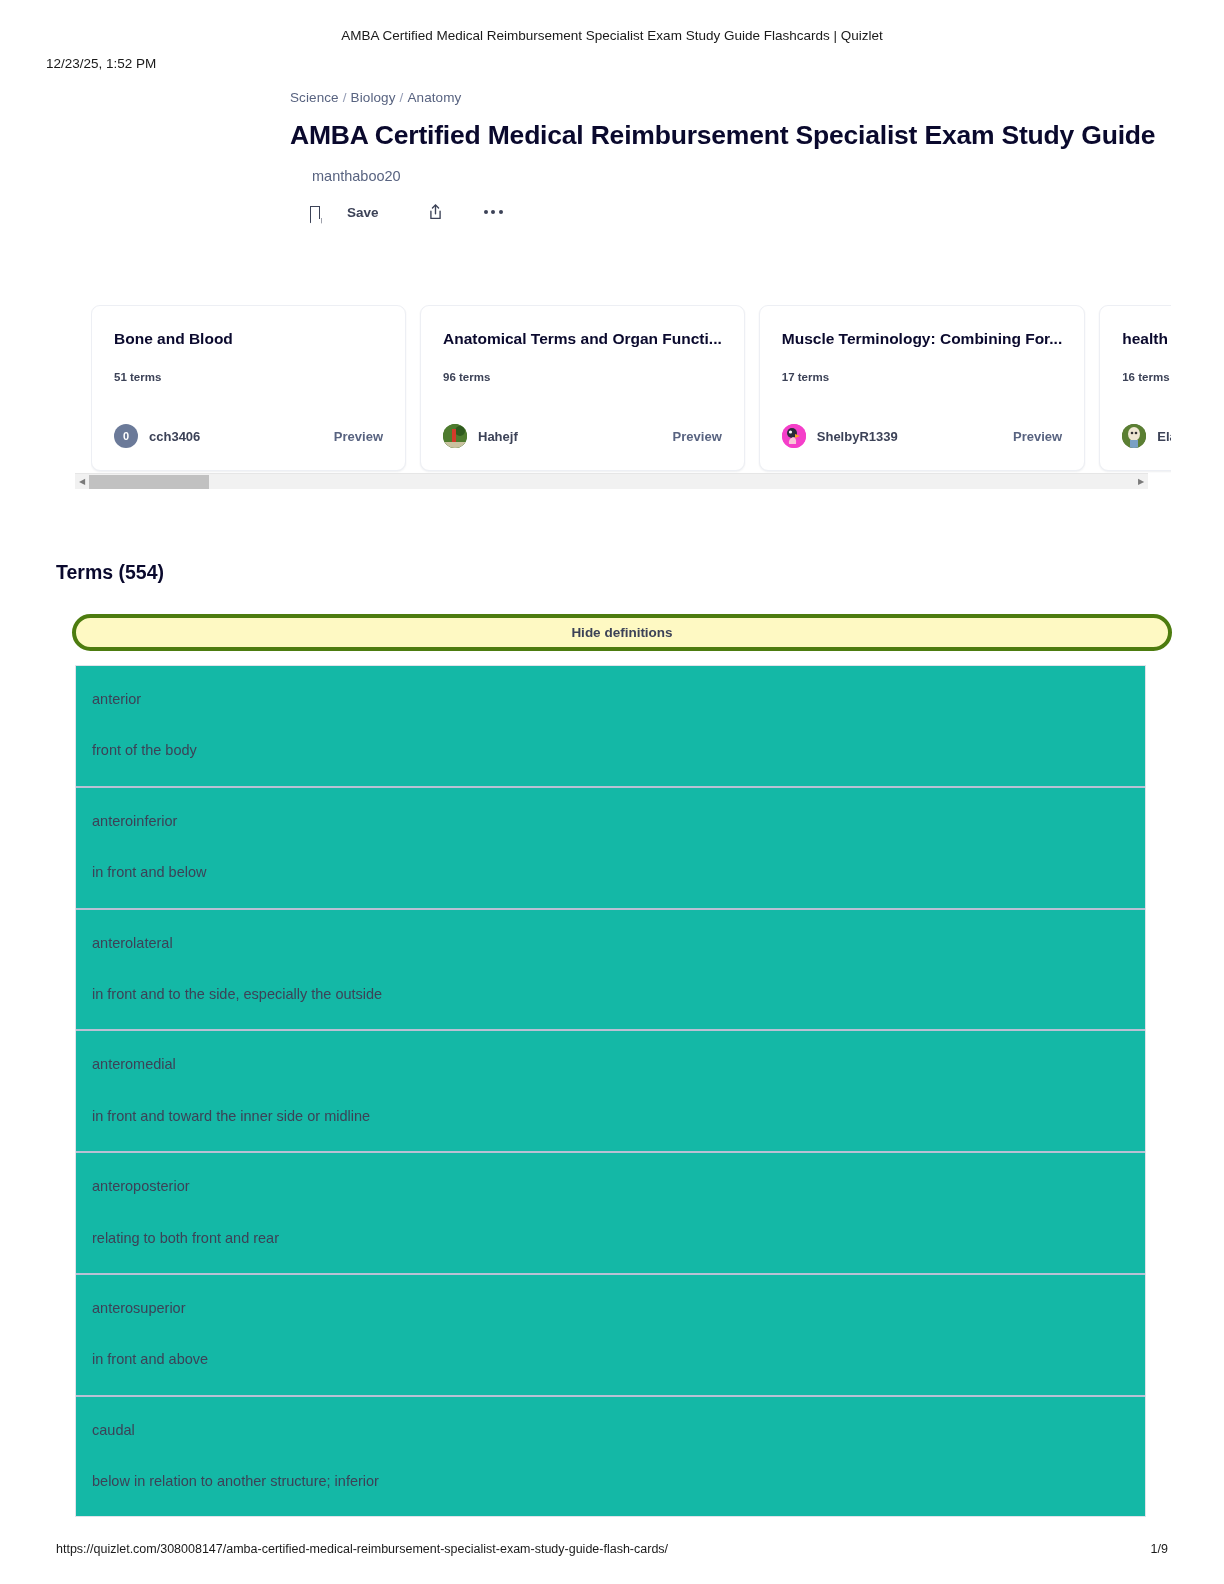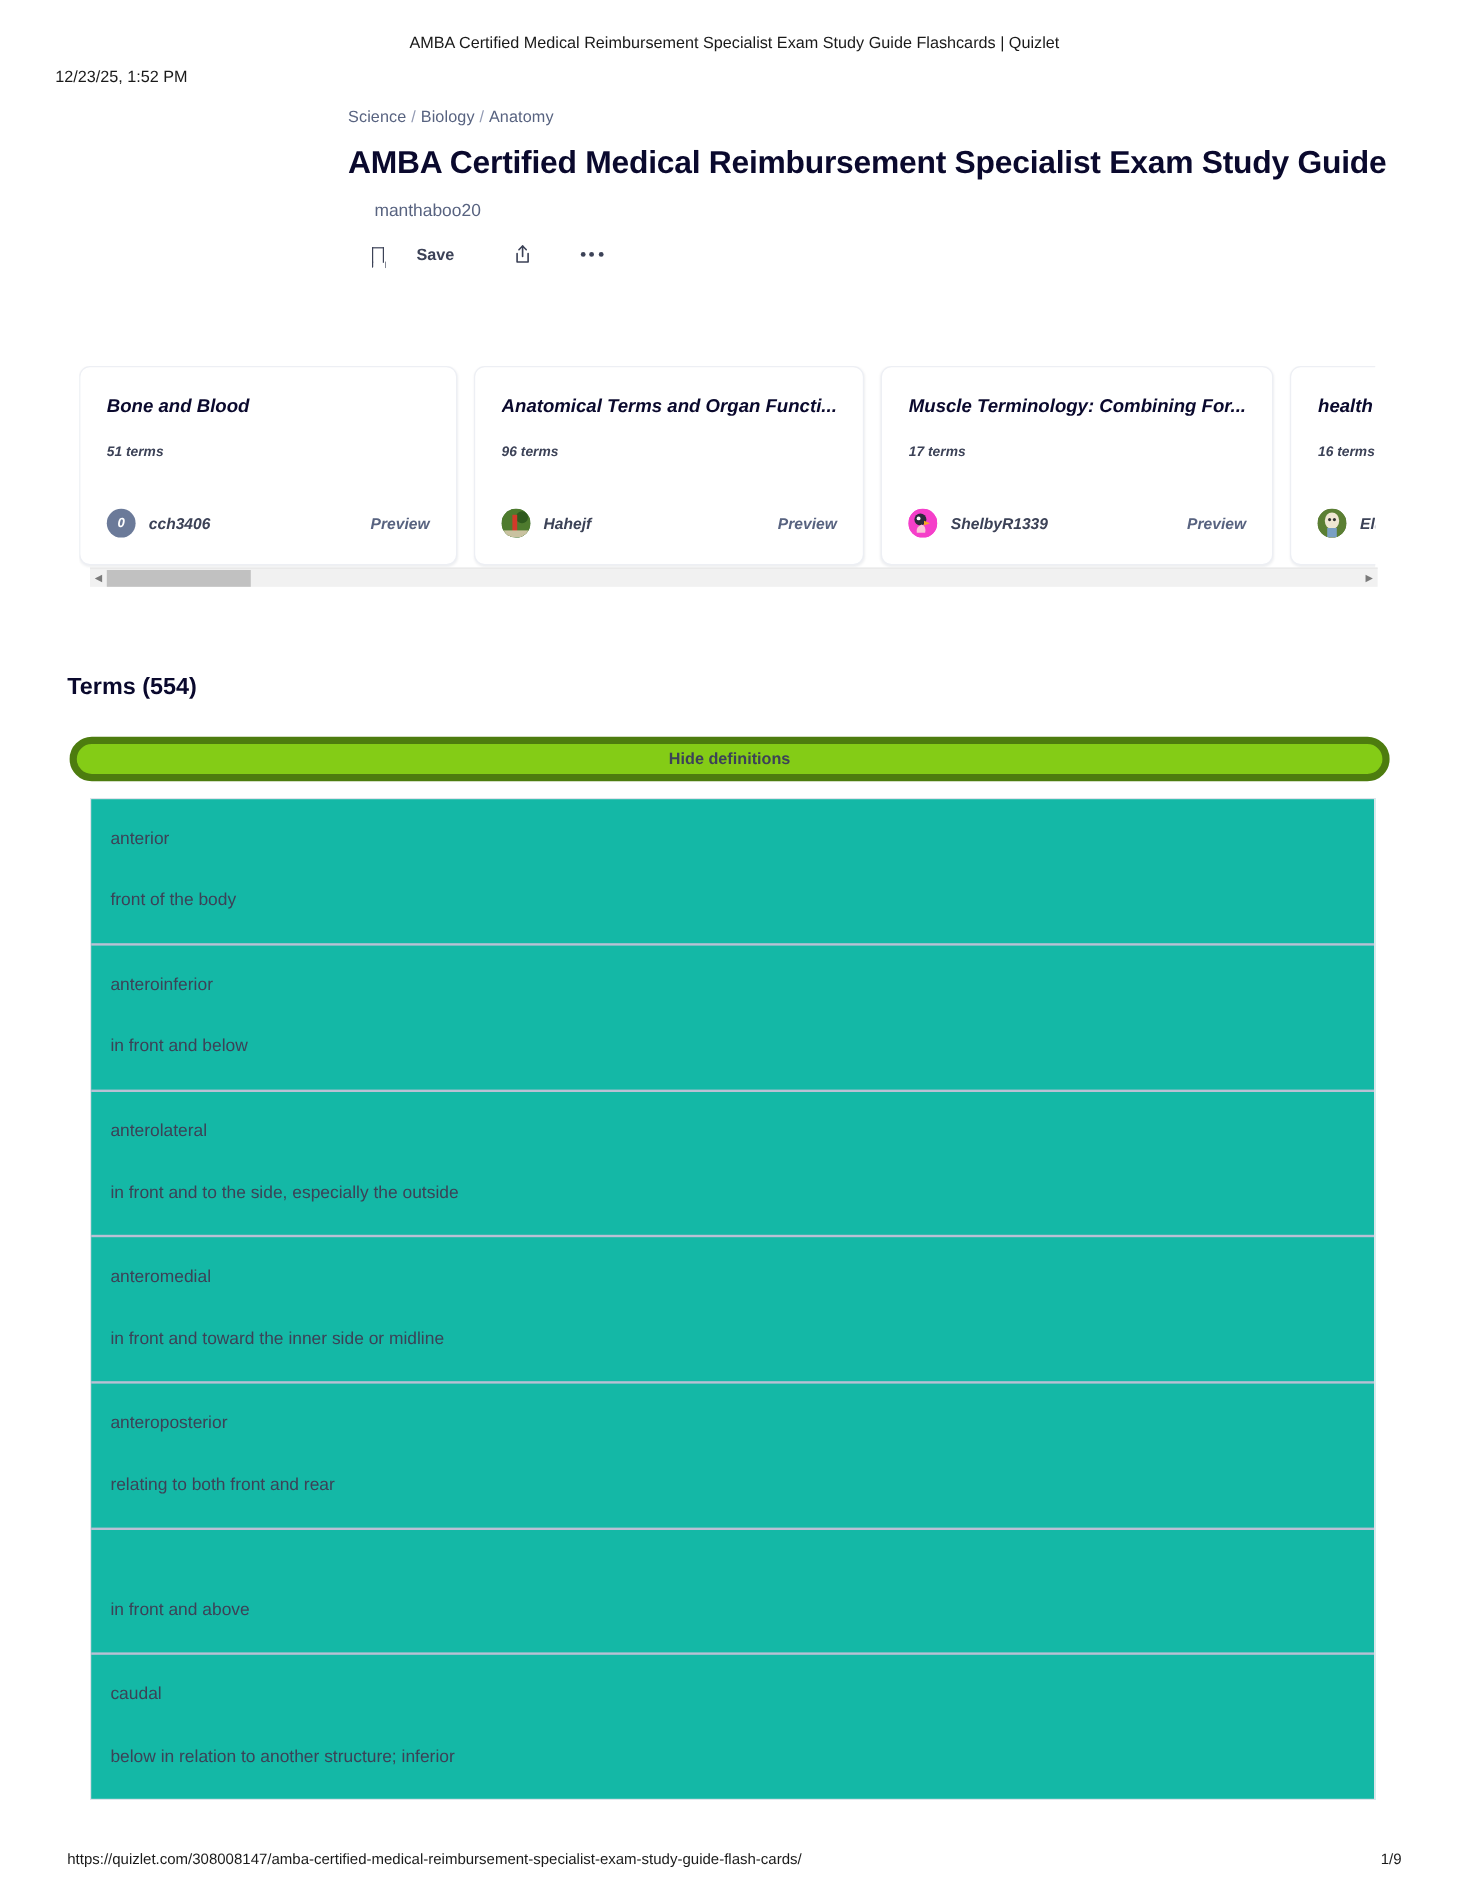--- a/index.html
+++ b/index.html
@@ -113,25 +113,24 @@
   }
   .icon-dots i {
     width: 4px; height: 4px; border-radius: 50%;
     background: #3c4257; display: block;
   }
 
   
   .carousel-wrap {
     position: absolute;
     top: 305px;
-    left: 66px;
+    left: 91px;
     width: 1080px;
     height: 190px;
     overflow: hidden;
-    font-style: italic;
   }
   .carousel {
     display: flex;
     gap: 14px;
     height: 166px;
   }
   .set-card {
     flex: 0 0 315px;
     height: 166px;
     background: #fff;
@@ -224,25 +223,25 @@
   
   .terms-head {
     position: absolute;
     top: 561px; left: 56px;
     font-size: 19.5px;
     font-weight: bold;
     color: #0a092d;
   }
   .hide-def {
     position: absolute;
-    top: 614px; left: 58px;
+    top: 614px; left: 72px;
     width: 1100px; height: 37px;
-    border: 6px solid #4d7c0f;
+    border: 4px solid #4d7c0f;
     border-radius: 19px;
-    background: #84cc16;
+    background: #fef9c3;
     display: flex;
     align-items: center;
     justify-content: center;
     font-size: 13.5px;
     font-weight: bold;
     color: #3c4257;
     cursor: pointer;
   }
 
   .terms-list {
@@ -430,20 +429,21 @@
     <div class="term-word">anteromedial</div>
     <div class="term-def">in front and toward the inner side or midline</div>
   </div>
 
   <div class="term-row">
     <div class="term-word">anteroposterior</div>
     <div class="term-def">relating to both front and rear</div>
   </div>
 
   <div class="term-row">
+    <div class="term-word">anterosuperior</div>
     <div class="term-def">in front and above</div>
   </div>
 
   <div class="term-row">
     <div class="term-word">caudal</div>
     <div class="term-def">below in relation to another structure; inferior</div>
   </div>
 
 </div>
 

